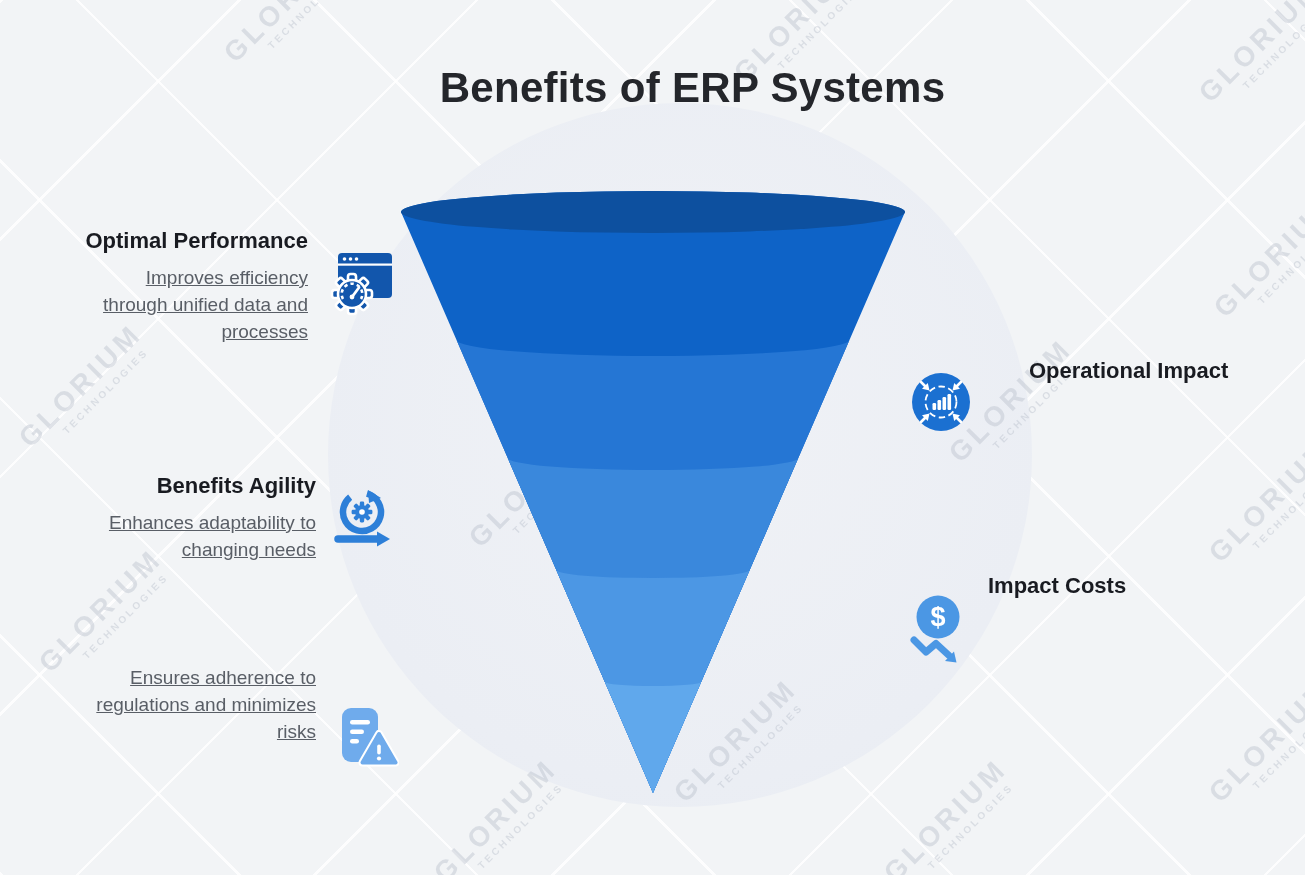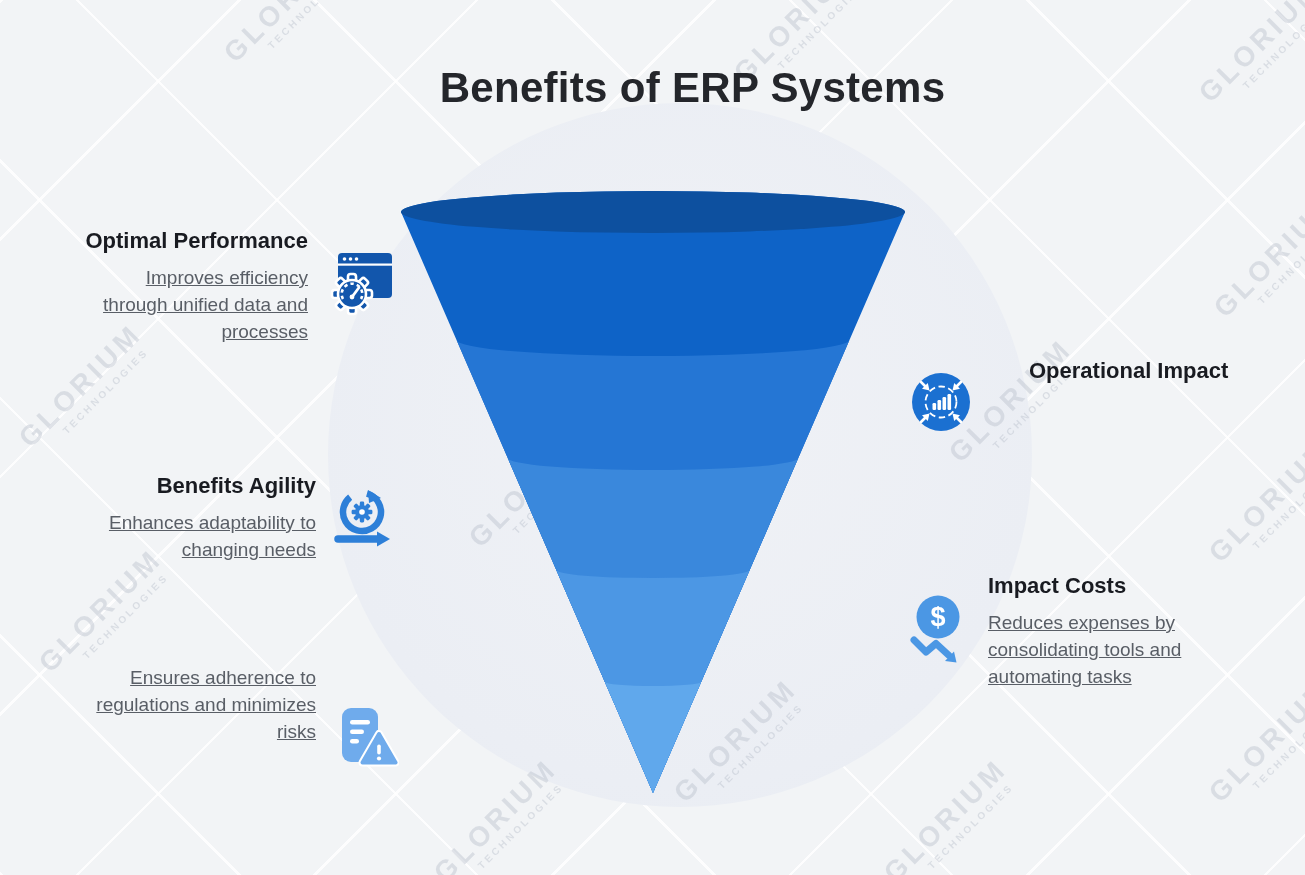--- a/index.html
+++ b/index.html
@@ -232,18 +232,15 @@
   <div class="icon i5" style="color: rgb(75, 151, 228);">
     <svg width="60" height="74" viewBox="0 0 60 74" fill="none">
       <circle cx="31" cy="23" r="21.5" fill="currentColor"></circle>
       <text x="31" y="32" text-anchor="middle" font-size="27" font-weight="700" fill="#fff">$</text>
       <path d="M7 46 L19 58 L29 49.5 L42 61.5" stroke="currentColor" stroke-width="7" stroke-linecap="round" stroke-linejoin="round" fill="none"></path>
       <polygon points="49.5,68.5 47,57.5 38,67" fill="currentColor"></polygon>
     </svg>
   </div>
   <div class="txt right t5">
     <div class="heading">Impact Costs</div>
-    <div class="body">Reduces expenses by
-consolidating tools and
-automating tasks</div>
   </div>
 
 </div>
 
 </body></html>

